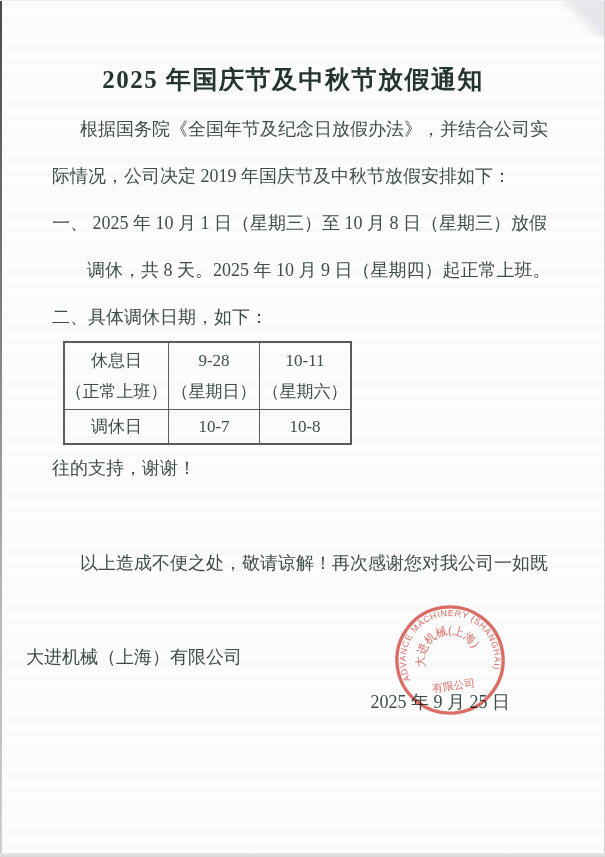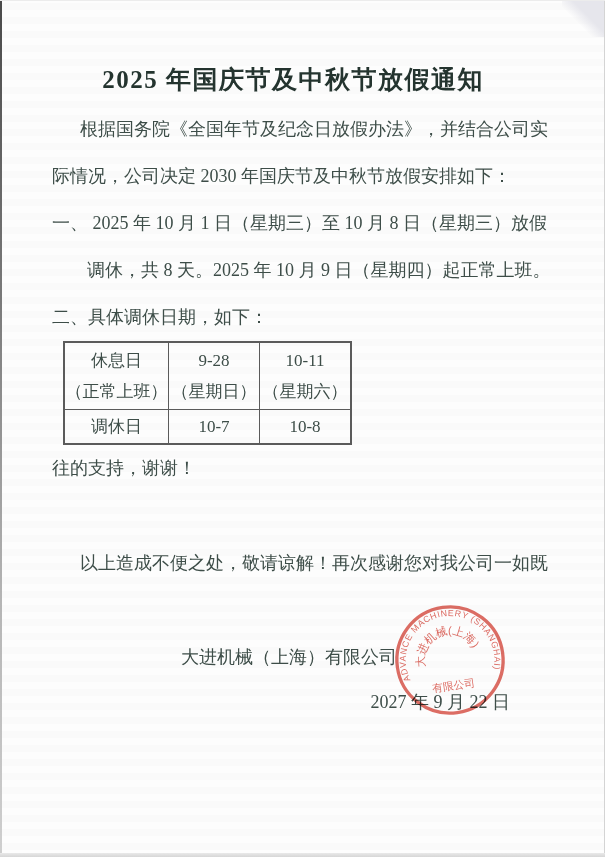--- a/index.html
+++ b/index.html
@@ -54,21 +54,21 @@
   td.c1{width:103px;} td.c2{width:90px;} td.c3{width:90px;margin-top:24px;}
   tr.r1 td{height:66px;}
   tr.r2 td{height:33px;}
   .cell-line{line-height:31px;height:31px;white-space:pre;}
 
   .closing-gap{margin-top:48px;}
 
   .company-line{
     margin-top:58px;
     font-size:18px;line-height:24px;height:24px;
-    text-align:center;padding-right:8px;white-space:pre;color:#3d4d48;
+    text-align:left;padding-right:8px;white-space:pre;color:#3d4d48;
   }
   .date-line{
     margin-top:21px;
     font-size:18px;line-height:24px;height:24px;
     text-align:right;padding-right:50px;white-space:pre;color:#3d4d48;
   }
 
   .stamp{
     position:absolute;left:391px;top:601px;
     width:118px;height:118px;
@@ -87,21 +87,21 @@
   <div class="edge-left"></div>
   <div class="edge-right"></div>
   <div class="edge-top"></div>
   <div class="edge-bottom"></div>
   <div class="corner-shadow"></div>
 
   <div class="content">
     <h1 class="title">2025 年国庆节及中秋节放假通知</h1>
 
     <div class="line first-line indent-first">根据国务院《全国年节及纪念日放假办法》，并结合公司实</div>
-    <div class="line">际情况，公司决定 2030 年国庆节及中秋节放假安排如下：</div>
+    <div class="line">际情况，公司决定 2019 年国庆节及中秋节放假安排如下：</div>
 
     <div class="line">一、 2025 年 10 月 1 日（星期三）至 10 月 8 日（星期三）放假</div>
     <div class="line indent-hang">调休，共 8 天。2025 年 10 月 9 日（星期四）起正常上班。</div>
 
     <div class="line">二、具体调休日期，如下：</div>
 
     <table class="schedule">
       <tbody>
           <tr class="r1">
         <td class="c1">
@@ -122,21 +122,21 @@
         <td class="c2">10-7</td>
         <td class="c3">10-8</td>
       </tr>
     </tbody>
       </table>
 
     <div class="line">往的支持，谢谢！</div>
     <div class="line closing-gap indent-first">以上造成不便之处，敬请谅解！再次感谢您对我公司一如既</div>
 
     <div class="company-line">大进机械（上海）有限公司</div>
-    <div class="date-line">2027 年 9 月 22 日</div>
+    <div class="date-line">2025 年 9 月 25 日</div>
   </div>
 
   <div class="stamp">
     <svg viewBox="0 0 120 120" width="118" height="118">
       <defs>
         <path id="ringPath" d="M 17.4 74.7 A 45 45 0 1 1 102.6 74.7"></path>
         <path id="innerPath" d="M 34.4 64.5 A 26 26 0 1 1 85.6 64.5"></path>
       </defs>
       <circle cx="60" cy="60" r="54" fill="none" stroke="#d9544a" stroke-width="3.4"></circle>
       <text font-size="9" letter-spacing="0.6" fill="#d9544a">

